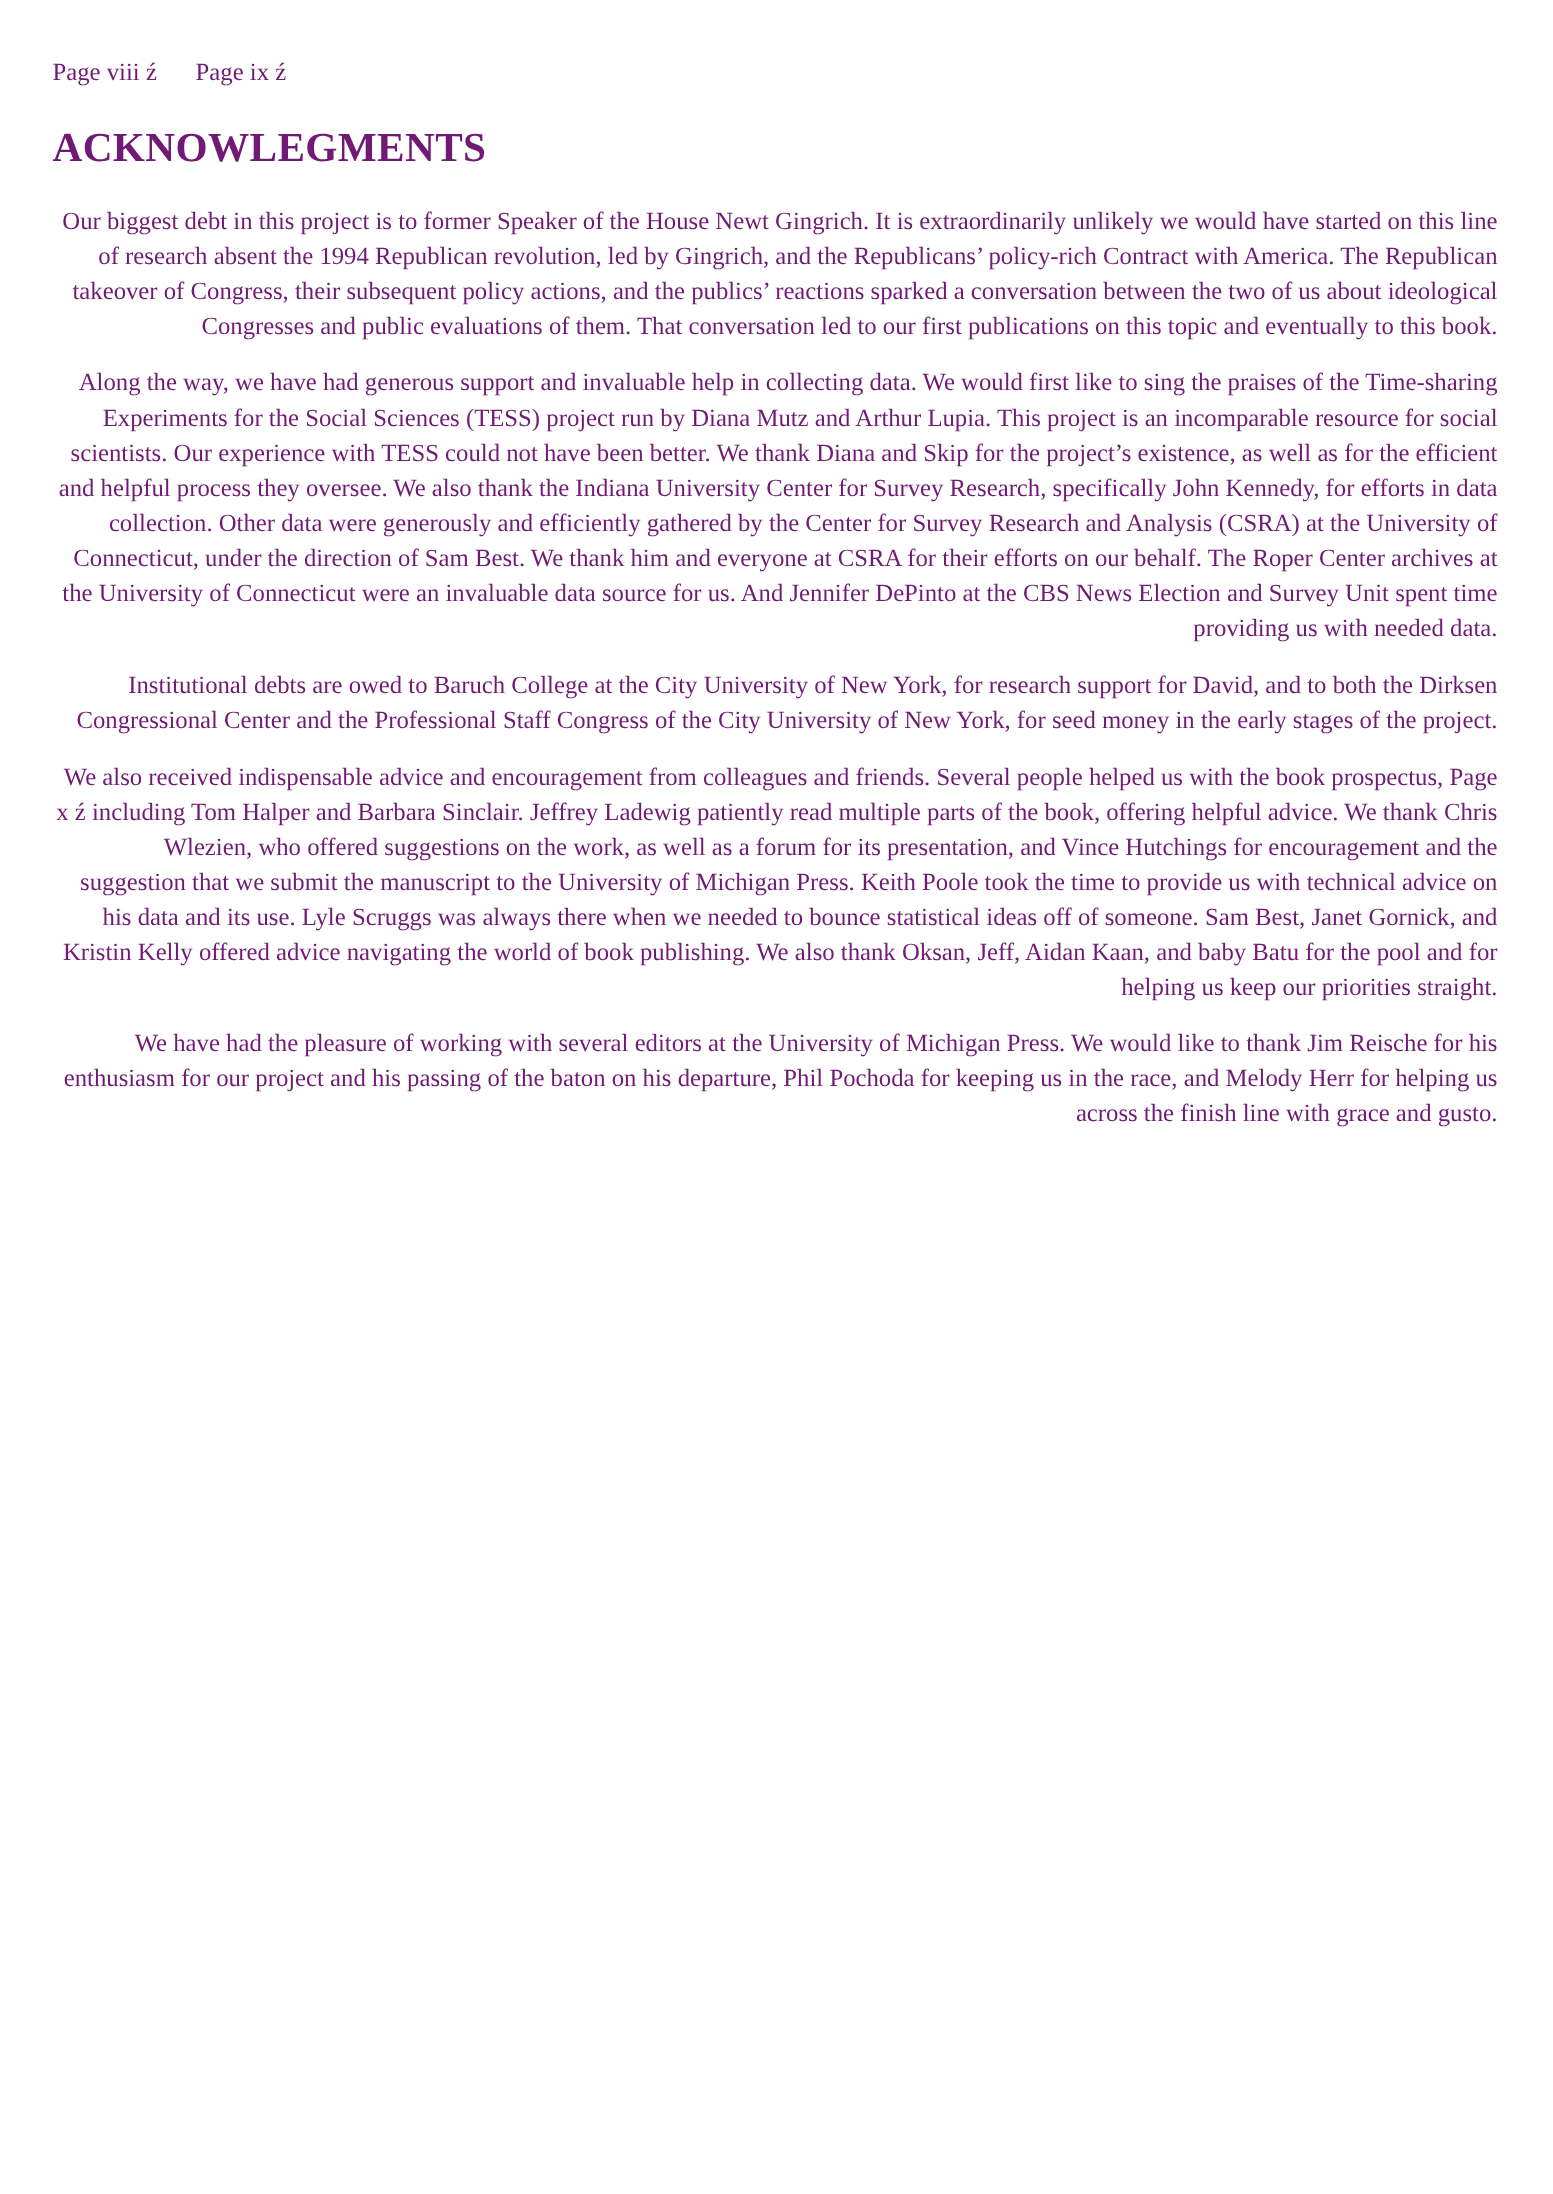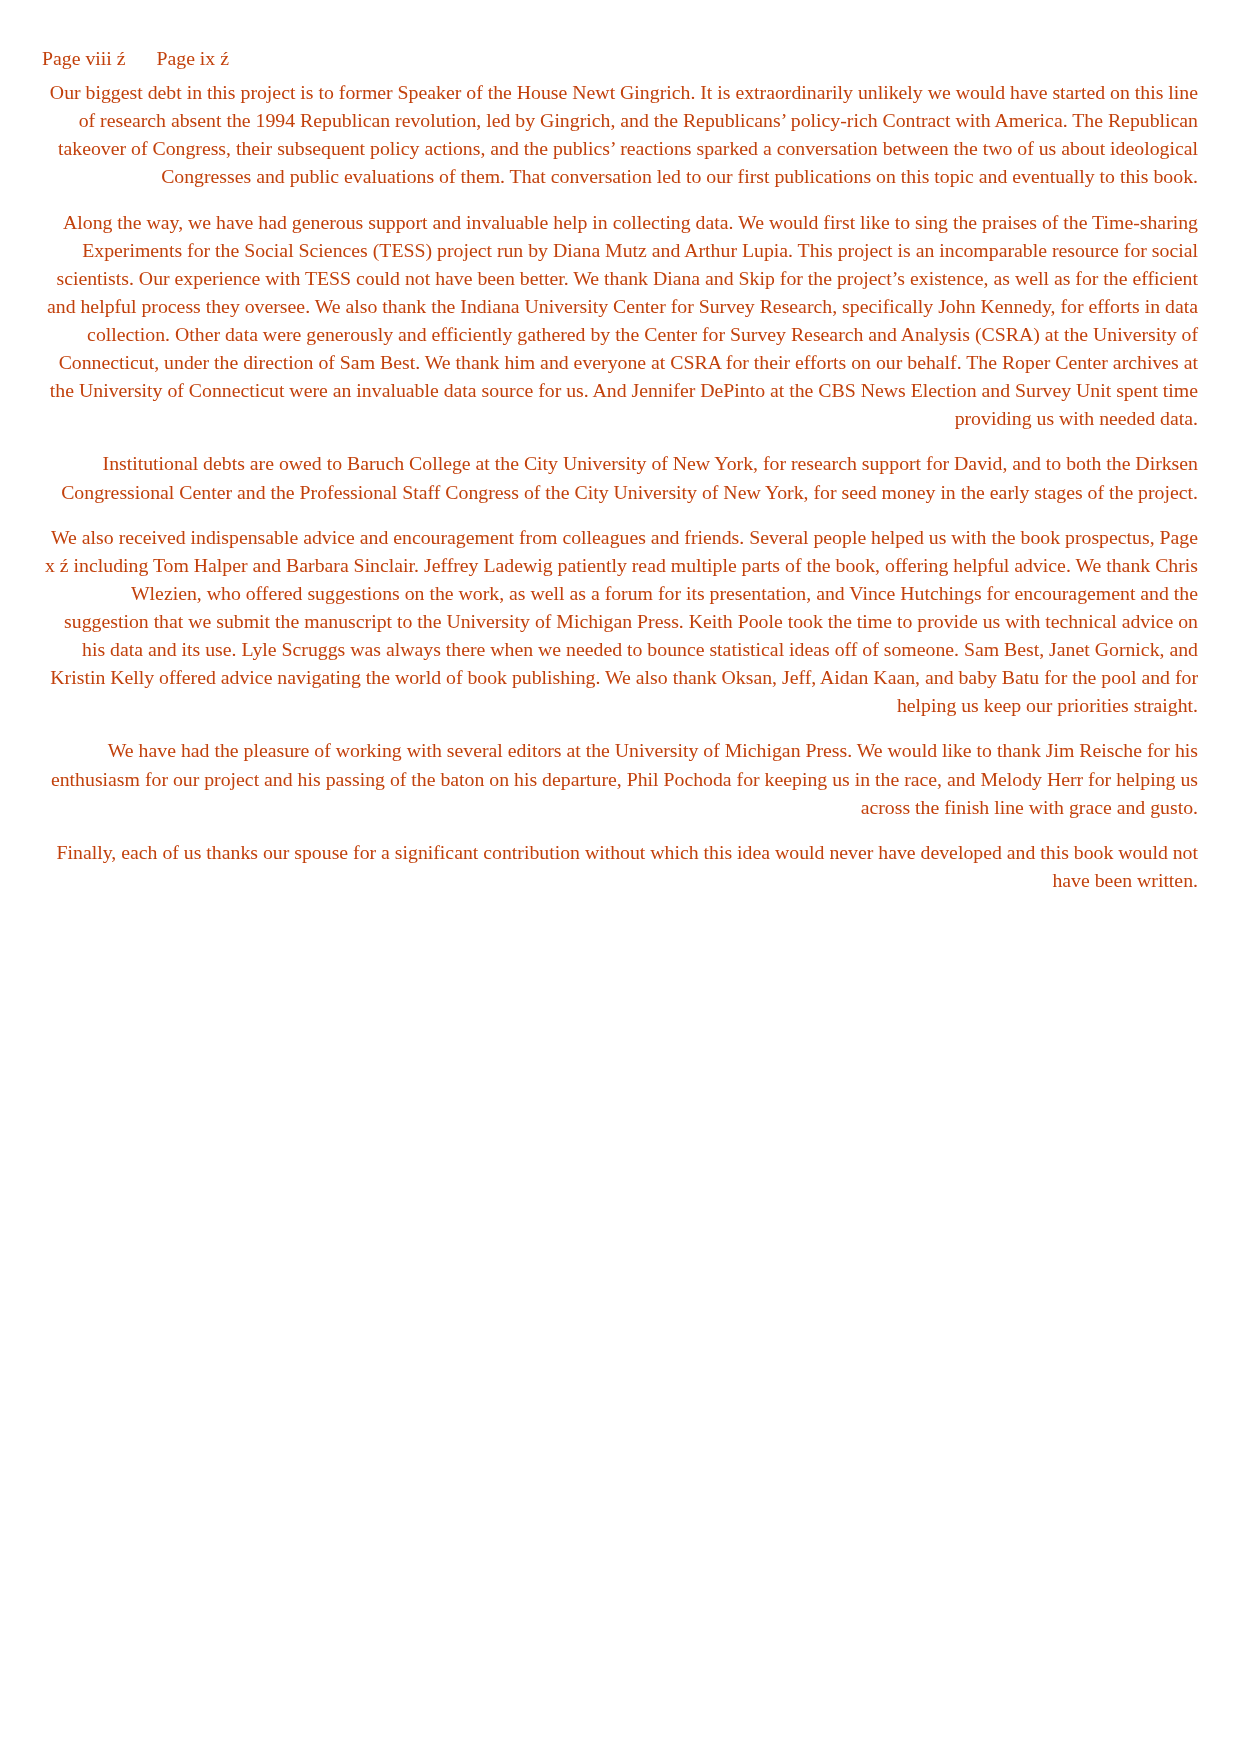--- a/index.html
+++ b/index.html
@@ -13,21 +13,21 @@
     box-sizing: border-box;
   }
   .page {
     box-sizing: border-box;
     width: 1242px;
     min-height: 1755px;
     padding: 44px 44px 40px 42px;
     font-family: "Liberation Serif", serif;
     font-size: 19.8px;
     line-height: 1.42;
-    color: #c2410c;
+    color: #701a75;
     background: #ffffff;
   }
   .page-nav {
     font-size: 19.8px;
     margin: 0 0 6px 0;
   }
   .page-nav .nav-link {
     margin-right: 26px;
   }
   h1.doc-title {
@@ -45,26 +45,26 @@
 </head>
 <body>
 
 <div class="page">
 
   <div class="page-nav">
     <span class="nav-link">Page viii ź</span>
     <span class="nav-link">Page ix ź</span>
   </div>
 
+  <h1 class="doc-title">ACKNOWLEGMENTS</h1>
 
   <p class="doc-paragraph">Our biggest debt in this project is to former Speaker of the House Newt Gingrich. It is extraordinarily unlikely we would have started on this line of research absent the 1994 Republican revolution, led by Gingrich, and the Republicans’ policy-rich Contract with America. The Republican takeover of Congress, their subsequent policy actions, and the publics’ reactions sparked a conversation between the two of us about ideological Congresses and public evaluations of them. That conversation led to our first publications on this topic and eventually to this book.</p>
 
   <p class="doc-paragraph">Along the way, we have had generous support and invaluable help in collecting data. We would first like to sing the praises of the Time-sharing Experiments for the Social Sciences (TESS) project run by Diana Mutz and Arthur Lupia. This project is an incomparable resource for social scientists. Our experience with TESS could not have been better. We thank Diana and Skip for the project’s existence, as well as for the efficient and helpful process they oversee. We also thank the Indiana University Center for Survey Research, specifically John Kennedy, for efforts in data collection. Other data were generously and efficiently gathered by the Center for Survey Research and Analysis (CSRA) at the University of Connecticut, under the direction of Sam Best. We thank him and everyone at CSRA for their efforts on our behalf. The Roper Center archives at the University of Connecticut were an invaluable data source for us. And Jennifer DePinto at the CBS News Election and Survey Unit spent time providing us with needed data.</p>
 
   <p class="doc-paragraph">Institutional debts are owed to Baruch College at the City University of New York, for research support for David, and to both the Dirksen Congressional Center and the Professional Staff Congress of the City University of New York, for seed money in the early stages of the project.</p>
 
   <p class="doc-paragraph">We also received indispensable advice and encouragement from colleagues and friends. Several people helped us with the book prospectus, Page x ź  including Tom Halper and Barbara Sinclair. Jeffrey Ladewig patiently read multiple parts of the book, offering helpful advice. We thank Chris Wlezien, who offered suggestions on the work, as well as a forum for its presentation, and Vince Hutchings for encouragement and the suggestion that we submit the manuscript to the University of Michigan Press. Keith Poole took the time to provide us with technical advice on his data and its use. Lyle Scruggs was always there when we needed to bounce statistical ideas off of someone. Sam Best, Janet Gornick, and Kristin Kelly offered advice navigating the world of book publishing. We also thank Oksan, Jeff, Aidan Kaan, and baby Batu for the pool and for helping us keep our priorities straight.</p>
 
   <p class="doc-paragraph">We have had the pleasure of working with several editors at the University of Michigan Press. We would like to thank Jim Reische for his enthusiasm for our project and his passing of the baton on his departure, Phil Pochoda for keeping us in the race, and Melody Herr for helping us across the finish line with grace and gusto.</p>
 
-  <p class="doc-paragraph">Finally, each of us thanks our spouse for a significant contribution without which this idea would never have developed and this book would not have been written.</p>
 
 </div>
 
 </body></html>

